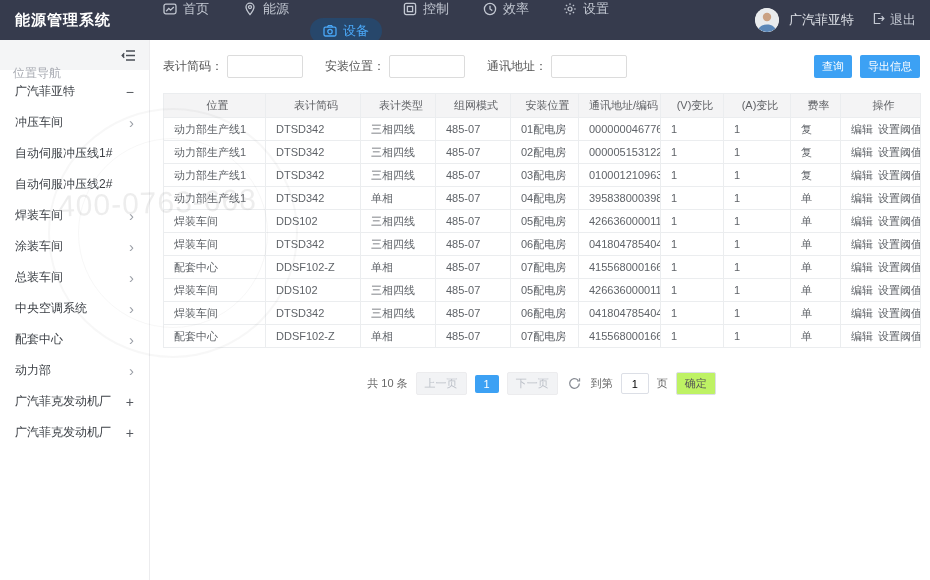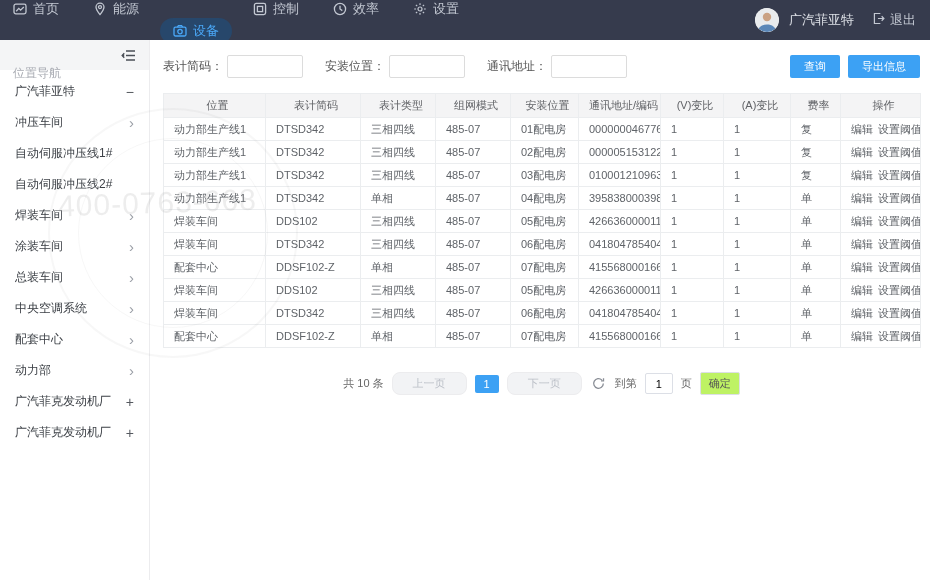--- a/index.html
+++ b/index.html
@@ -31,49 +31,50 @@
   .side-ic.chev { font-size:15px; color:#9a9ea6; }
   .side-ic.plusminus { font-size:14px; color:#55595f; }
 
   
   .main { flex:1; position:relative; padding:15px 10px 0 13px; background:#fff; min-width:0; }
   .filter-bar { display:flex; align-items:center; font-size:12px; color:#555; }
   .f-group { display:flex; align-items:center; margin-right:22px; }
   .f-label { white-space:nowrap; }
   .f-input { width:76px; height:23px; border:1px solid #dcdcdc; border-radius:2px; margin-left:4px; padding:0 5px; font-size:12px; outline:none; }
   .btns { margin-left:auto; display:flex; gap:8px; }
-  .btn-blue { background:#3ca1f4; color:#fff; border:none; border-radius:2px; font-size:11px; padding:4px 14px; cursor:pointer; white-space:nowrap; }
+  .btn-blue { background:#3ca1f4; color:#fff; border:none; border-radius:2px; font-size:11px; padding:4px 8px; cursor:pointer; white-space:nowrap; }
 
   
   table { border-collapse:collapse; table-layout:fixed; width:757px; margin-top:15px; }
   th, td { border:1px solid #ebedef; font-size:11px; font-weight:normal; text-align:left; padding:0 4px 0 10px; height:23px; overflow:hidden; white-space:nowrap; }
   th { background:#f4f4f5; color:#606266; height:24px;text-align:center; }
   td { color:#5f6368; background:transparent; }
   .op { color:#5f6368; margin-right:5px; cursor:pointer; text-decoration:none; }
 
   
   .pagination { width:757px; margin-top:24px; display:flex; align-items:center; justify-content:center; gap:8px; font-size:11px; color:#666; }
-  .pg-btn { background:#f2f3f5; color:#bcc0c8; border:1px solid #ececee; border-radius:8px; padding:3px 20px; cursor:pointer; }
+  .pg-btn { background:#f2f3f5; color:#bcc0c8; border:1px solid #ececee; border-radius:2px; padding:3px 8px; cursor:pointer; }
   .pg-page { background:#3ca1f4; color:#fff; border-radius:2px; padding:3px 9px; cursor:pointer; }
   .pg-refresh { color:#8a8e96; display:flex; cursor:pointer; margin:0 2px; }
   .pg-input { width:28px; height:21px; border:1px solid #dcdfe6; border-radius:2px; text-align:center; font-size:11px; outline:none; }
   .pg-confirm { background:#bef264; border:1px solid #dcdfe6; border-radius:2px; color:#555; padding:3px 8px; cursor:pointer; }
 
   
   .watermark { position:absolute; pointer-events:none; z-index:40; }
   .wm-text { left:58px; top:186px; font-size:30px; letter-spacing:1px; color:rgba(140,140,140,0.16); transform:rotate(-2deg); white-space:nowrap; }
   .wm-circle-outer { left:48px; top:108px; width:250px; height:250px; border:2px solid rgba(120,120,120,0.06); border-radius:50%; }
   .wm-circle-inner { left:78px; top:138px; width:190px; height:190px; border:1px solid rgba(120,120,120,0.06); border-radius:50%; }
 </style>
 </head>
 <body>
 
 <div class="app">
 
   <div class="topbar">
+    <div class="logo">能源管理系统</div>
 
     <div class="nav">
       <div class="nav-item">
         <span>
             <svg width="14" height="14" viewBox="0 0 14 14" fill="none" stroke="currentColor" stroke-width="1.3">
               <rect x="1" y="2.2" width="12" height="9.6" rx="1.8"></rect>
               <path d="M3.2 9.2l2.6-2.8 1.8 1.8 3.2-3.2"></path>
             </svg>
           </span>
         <span>首页</span>

